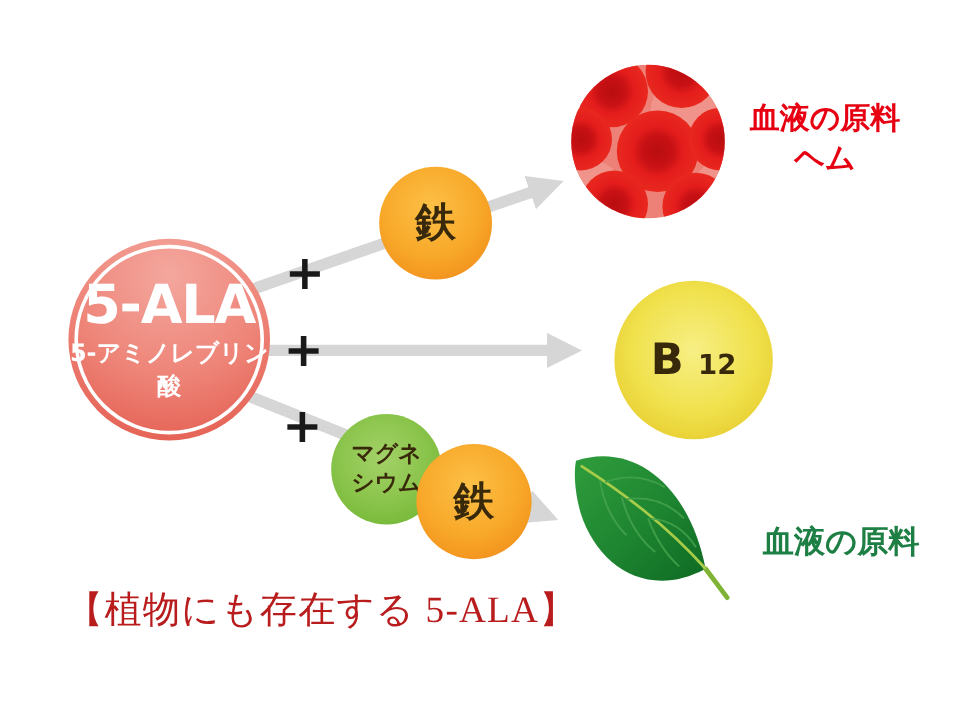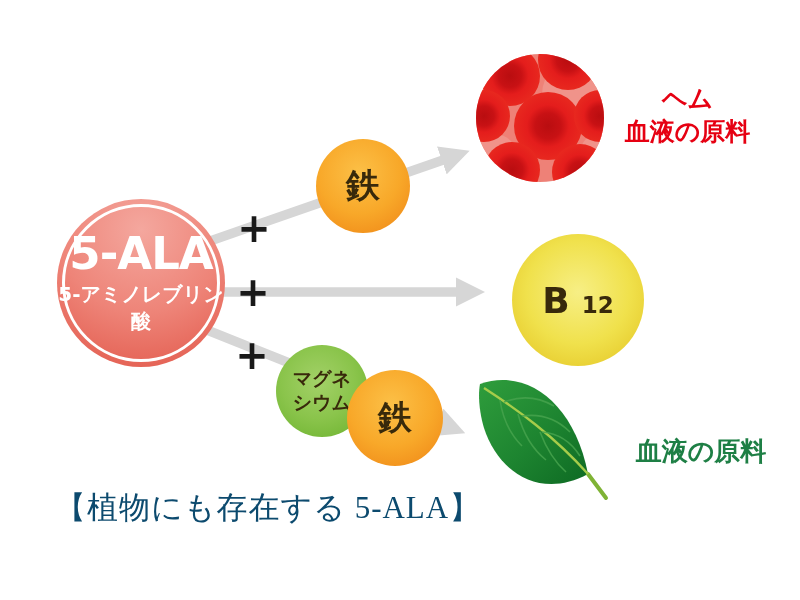--- a/index.html
+++ b/index.html
@@ -59,21 +59,21 @@
   #plus-3{left:252px;top:355px;}
   
   .result-label{position:absolute;font-weight:bold;text-align:center;}
   #label-heme{left:590px;top:82px;width:195px;font-size:25px;line-height:1.32;color:#e60012;}
   #label-chlorophyll{left:602px;top:434px;width:198px;font-size:26px;color:#1e7f45;}
   
   #blood-cells{position:absolute;left:476px;top:54px;width:128px;height:128px;}
   #leaf{position:absolute;left:472px;top:374px;width:138px;height:132px;}
   
   #caption{
-    position:absolute;left:55px;top:487px;font-size:31px;color:#0c4a6e;
+    position:absolute;left:55px;top:487px;font-size:31px;color:#b91c1c;
     font-family:"Liberation Serif","DejaVu Serif",serif;letter-spacing:1px;white-space:nowrap;text-align:center;
   }
 </style>
 </head>
 <body>
 
 <div class="canvas">
 
   <svg class="connectors" width="800" height="600" viewBox="0 0 800 600">
     <defs>
@@ -161,21 +161,21 @@
         <path d="M50,42 Q78,38 98,58"></path>
         <path d="M70,58 Q94,60 108,82"></path>
         <path d="M28,26 Q32,54 50,72"></path>
         <path d="M46,40 Q54,70 74,86"></path>
         <path d="M68,58 Q78,84 94,98"></path>
       </g>
     </svg>
   </div>
 
   <div class="result-label" id="label-heme">
+    <div>血液の原料</div>
     <div>ヘム</div>
-    <div>血液の原料</div>
   </div>
 
   <div class="result-label" id="label-chlorophyll">血液の原料</div>
 
   <div id="caption">【植物にも存在する 5-ALA】</div>
 
 </div>
 
 </body></html>

